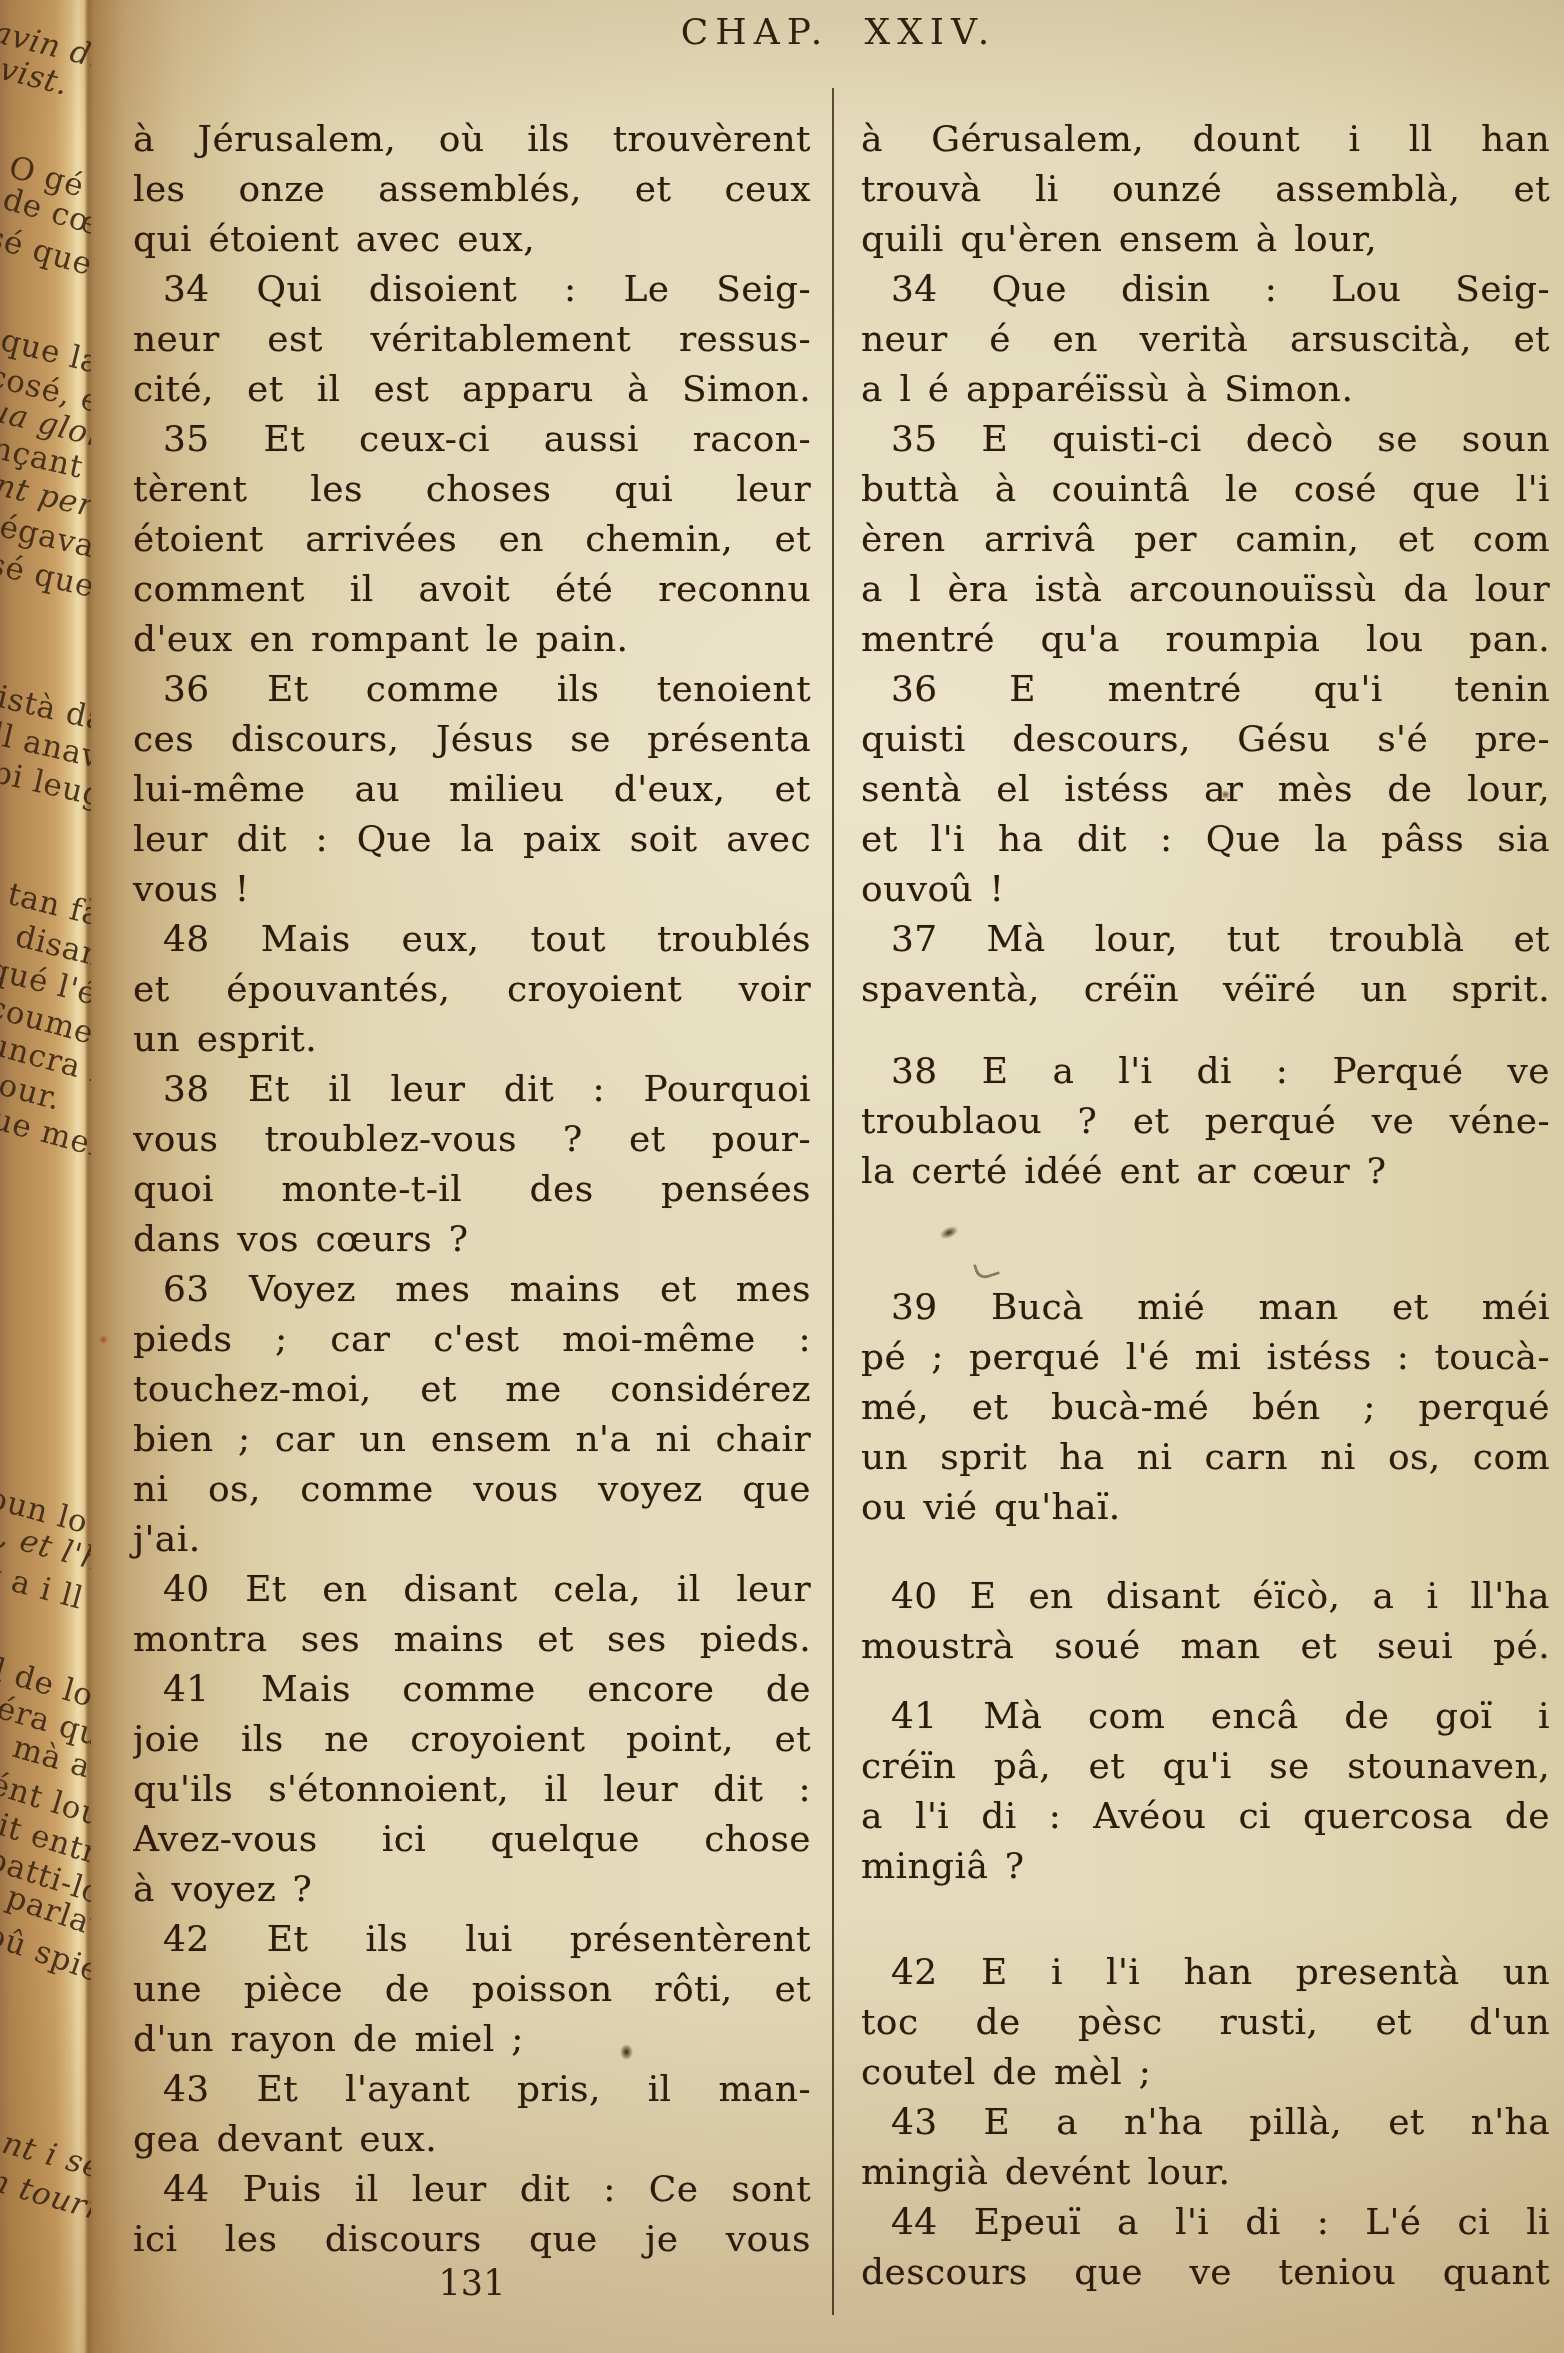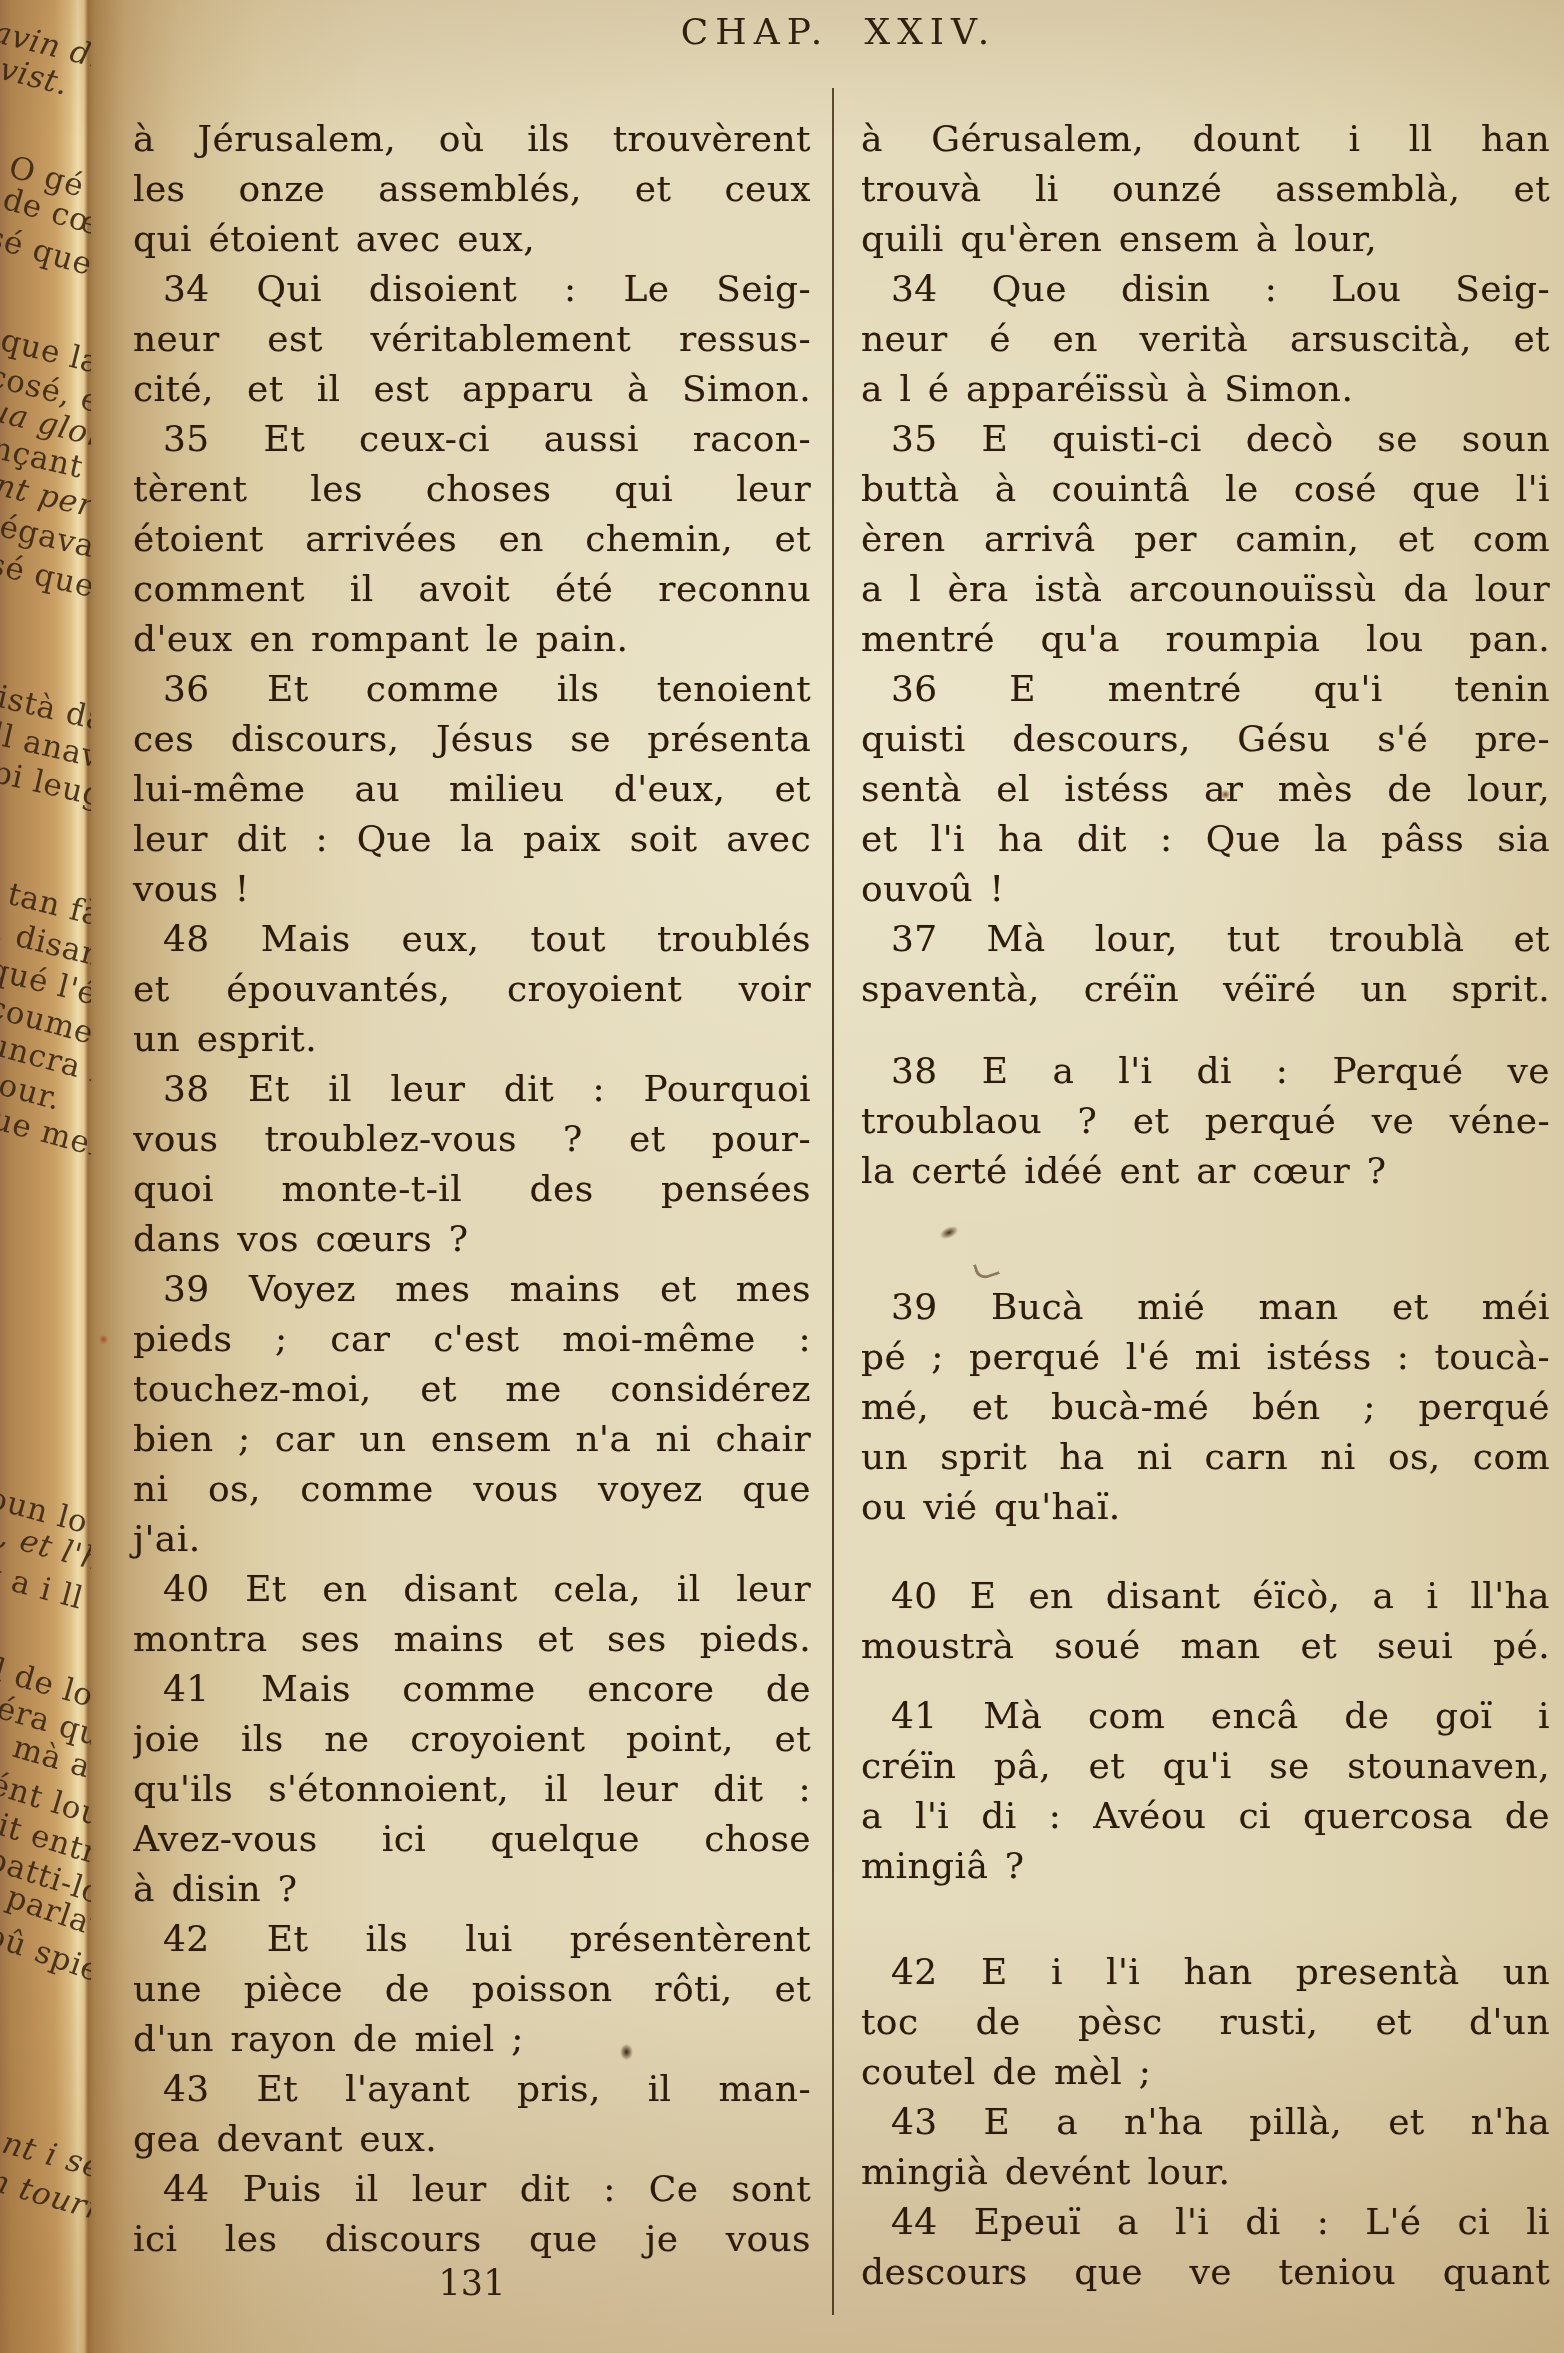--- a/index.html
+++ b/index.html
@@ -151,33 +151,33 @@
       <div class="tline just">lui-même au milieu d'eux, et</div>
       <div class="tline just">leur dit : Que la paix soit avec</div>
       <div class="tline">vous !</div>
       <div class="tline ind just">48 Mais eux, tout troublés</div>
       <div class="tline just">et épouvantés, croyoient voir</div>
       <div class="tline">un esprit.</div>
       <div class="tline ind just">38 Et il leur dit : Pourquoi</div>
       <div class="tline just">vous troublez-vous ? et pour-</div>
       <div class="tline just">quoi monte-t-il des pensées</div>
       <div class="tline">dans vos cœurs ?</div>
-      <div class="tline ind just">39 Voyez mes mains et mes</div>
+      <div class="tline ind just">63 Voyez mes mains et mes</div>
       <div class="tline just">pieds ; car c'est moi-même :</div>
       <div class="tline just">touchez-moi, et me considérez</div>
       <div class="tline just">bien ; car un ensem n'a ni chair</div>
       <div class="tline just">ni os, comme vous voyez que</div>
       <div class="tline">j'ai.</div>
       <div class="tline ind just">40 Et en disant cela, il leur</div>
       <div class="tline just">montra ses mains et ses pieds.</div>
       <div class="tline ind just">41 Mais comme encore de</div>
       <div class="tline just">joie ils ne croyoient point, et</div>
       <div class="tline just">qu'ils s'étonnoient, il leur dit :</div>
       <div class="tline just">Avez-vous ici quelque chose</div>
-      <div class="tline">à disin ?</div>
+      <div class="tline">à voyez ?</div>
       <div class="tline ind just">42 Et ils lui présentèrent</div>
       <div class="tline just">une pièce de poisson rôti, et</div>
       <div class="tline">d'un rayon de miel ;</div>
       <div class="tline ind just">43 Et l'ayant pris, il man-</div>
       <div class="tline">gea devant eux.</div>
       <div class="tline ind just">44 Puis il leur dit : Ce sont</div>
       <div class="tline just">ici les discours que je vous</div>
     </div>
   <div class="col col-right">
       <div class="tline just">à Gérusalem, dount i ll han</div>

